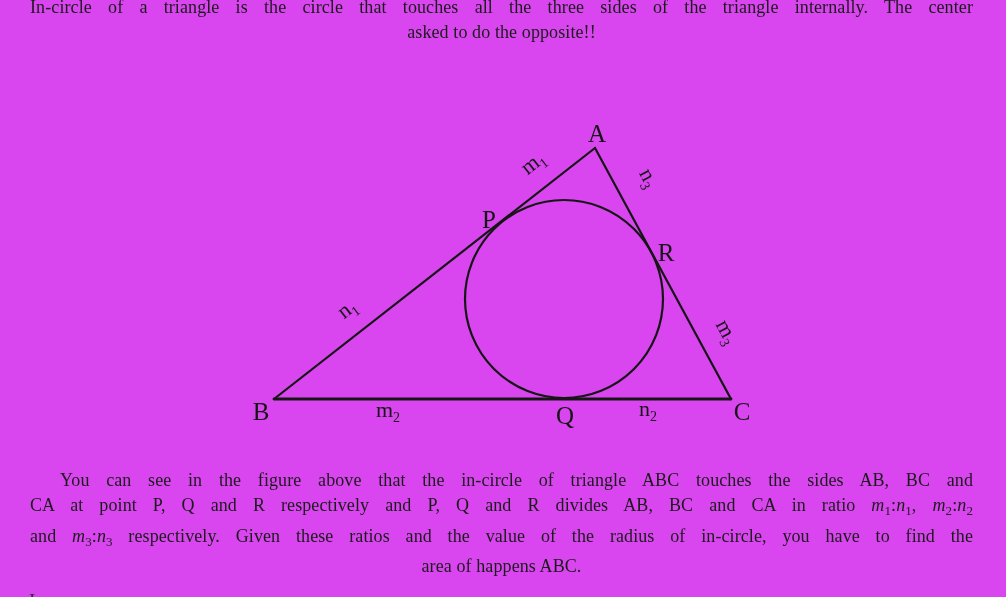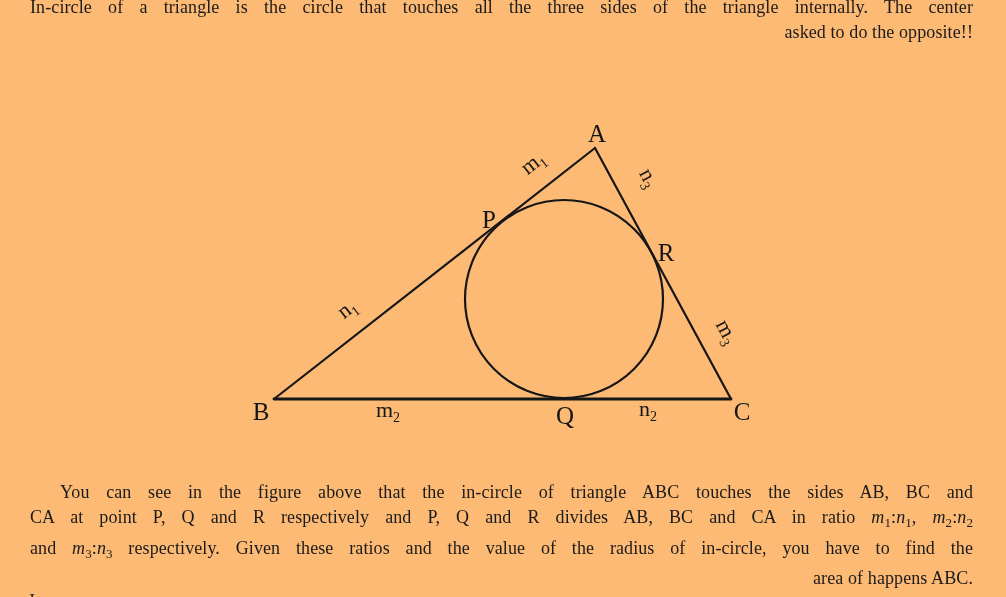--- a/index.html
+++ b/index.html
@@ -4,35 +4,35 @@
 <style>
   html, body { margin: 0; padding: 0; }
   body {
     font-family: "Liberation Serif", "DejaVu Serif", serif;
     background: #ffffff;
   }
   .page {
     position: relative;
     width: 1006px;
     height: 597px;
-    background: #fdba74;
+    background: #d946ef;
     overflow: hidden;
   }
   .para {
     position: absolute;
     left: 30px;
     width: 943px;
     font-size: 18px;
     line-height: 25.4px;
     color: #1b1b1b;
     letter-spacing: 0.1px;
   }
   .para-top { top: -5px; }
-  .para-bottom { top: 480px; }
-  .pline { text-align: right; }
+  .para-bottom { top: 468px; }
+  .pline { text-align: center; }
   .pline.just { text-align: justify; text-align-last: justify; }
   .pline.indent { text-indent: 30px; }
   .mn { font-style: normal; }
   .mi { font-style: italic; }
   .msub {
     font-style: normal;
     font-size: 13px;
     vertical-align: -4px;
   }
   .figure {

